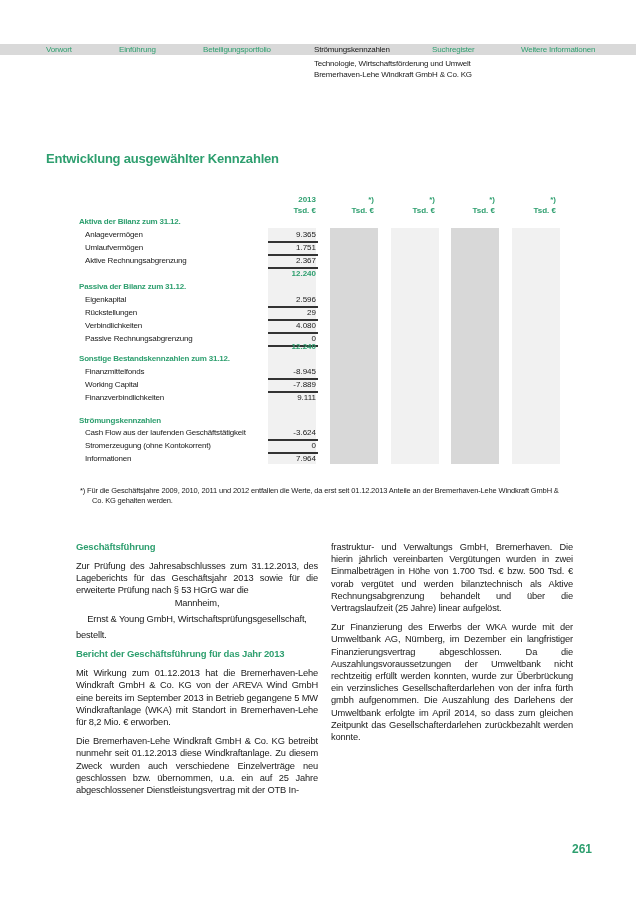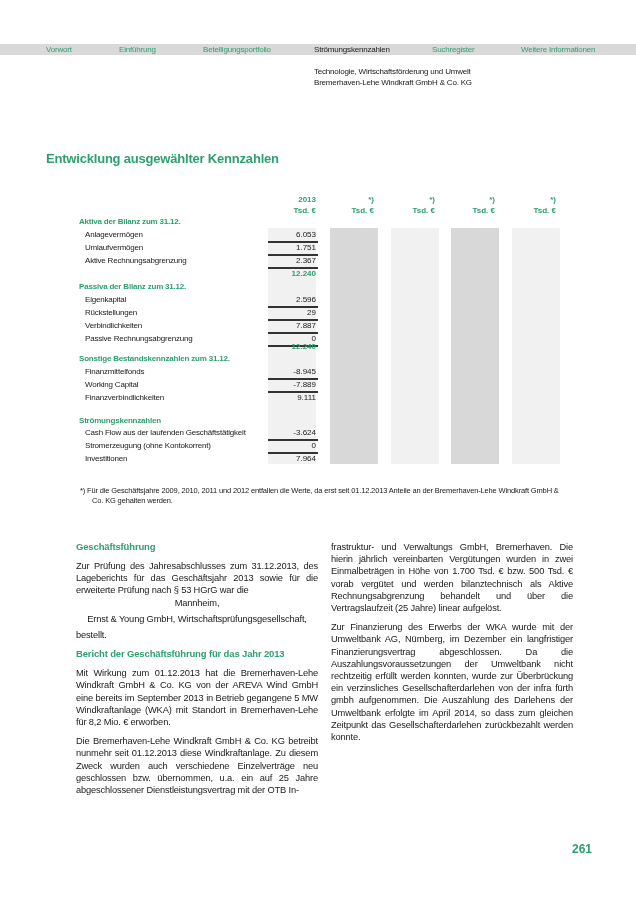--- a/index.html
+++ b/index.html
@@ -2,21 +2,21 @@
 <html><head>
 <meta charset="utf-8">
 <style>
   * { box-sizing: border-box; margin: 0; padding: 0; }
   html, body { width: 636px; height: 900px; background: #ffffff; overflow: hidden; }
   body { position: relative; font-family: "Liberation Sans", sans-serif; color: #1a1a1a; }
 
   .nav { position: absolute; left: 0; top: 44px; width: 636px; height: 11px; background: #d9d9d9; }
   .nav-item { position: absolute; top: 0; font-size: 8px; line-height: 11px; color: #2e9f6f; white-space: nowrap; letter-spacing: -0.2px; cursor: pointer; }
   .nav-item.active { color: #1a1a1a; }
-  .subnav { position: absolute; left: 314px; font-size: 8px; line-height: 10px; color: #1a1a1a; white-space: nowrap; letter-spacing: -0.2px; margin-top: 8px; }
+  .subnav { position: absolute; left: 314px; font-size: 8px; line-height: 10px; color: #1a1a1a; white-space: nowrap; letter-spacing: -0.2px; }
 
   .title { position: absolute; left: 46px; top: 151px; font-size: 13px; font-weight: bold; color: #2e9f6f; letter-spacing: -0.2px; white-space: nowrap; }
 
   .col-bg { position: absolute; top: 228px; height: 236px; width: 48px; }
   .col-bg.light { background: #f1f1f1; }
   .col-bg.dark { background: #d8d8d8; }
 
   .col-head { position: absolute; top: 194px; width: 60px; text-align: right; font-size: 8px; font-weight: bold; color: #2e9f6f; line-height: 11px; }
 
   .sec-head { position: absolute; left: 79px; font-size: 8px; font-weight: bold; color: #2e9f6f; white-space: nowrap; letter-spacing: -0.2px; line-height: 10px; }
@@ -73,39 +73,39 @@
   <div>*)</div>
   <div>Tsd. €</div>
 </div>
 <div class="col-head" style="left:496px">
   <div>*)</div>
   <div>Tsd. €</div>
 </div>
 
 <div class="sec-head" style="top:217px">Aktiva der Bilanz zum 31.12.</div>
 <div class="row-label" style="top:230px">Anlagevermögen</div>
-<div class="row-val" style="top:230px">6.053</div>
+<div class="row-val" style="top:230px">9.365</div>
 <div class="uline" style="top:241px"></div>
 <div class="row-label" style="top:243px">Umlaufvermögen</div>
 <div class="row-val" style="top:243px">1.751</div>
 <div class="uline" style="top:254px"></div>
 <div class="row-label" style="top:256px">Aktive Rechnungsabgrenzung</div>
 <div class="row-val" style="top:256px">2.367</div>
 <div class="uline" style="top:267px"></div>
 <div class="row-val total" style="top:269px">12.240</div>
 
 <div class="sec-head" style="top:282px">Passiva der Bilanz zum 31.12.</div>
 <div class="row-label" style="top:295px">Eigenkapital</div>
 <div class="row-val" style="top:295px">2.596</div>
 <div class="uline" style="top:306px"></div>
 <div class="row-label" style="top:308px">Rückstellungen</div>
 <div class="row-val" style="top:308px">29</div>
 <div class="uline" style="top:319px"></div>
 <div class="row-label" style="top:321px">Verbindlichkeiten</div>
-<div class="row-val" style="top:321px">7.887</div>
+<div class="row-val" style="top:321px">4.080</div>
 <div class="uline" style="top:332px"></div>
 <div class="row-label" style="top:334px">Passive Rechnungsabgrenzung</div>
 <div class="row-val" style="top:334px">0</div>
 <div class="uline" style="top:345px"></div>
 <div class="row-val total" style="top:342px">12.240</div>
 
 <div class="sec-head" style="top:354px">Sonstige Bestandskennzahlen zum 31.12.</div>
 <div class="row-label" style="top:367px">Finanzmittelfonds</div>
 <div class="row-val" style="top:367px">-8.945</div>
 <div class="uline" style="top:378px"></div>
@@ -115,21 +115,21 @@
 <div class="row-label" style="top:393px">Finanzverbindlichkeiten</div>
 <div class="row-val" style="top:393px">9.111</div>
 
 <div class="sec-head" style="top:416px">Strömungskennzahlen</div>
 <div class="row-label" style="top:428px">Cash Flow aus der laufenden Geschäftstätigkeit</div>
 <div class="row-val" style="top:428px">-3.624</div>
 <div class="uline" style="top:439px"></div>
 <div class="row-label" style="top:441px">Stromerzeugung (ohne Kontokorrent)</div>
 <div class="row-val" style="top:441px">0</div>
 <div class="uline" style="top:452px"></div>
-<div class="row-label" style="top:454px">Investitionen</div>
+<div class="row-label" style="top:454px">Informationen</div>
 <div class="row-val" style="top:454px">7.964</div>
 
 <div class="footnote">*) Für die Geschäftsjahre 2009, 2010, 2011 und 2012 entfallen die Werte, da erst seit 01.12.2013 Anteile an der Bremerhaven-Lehe Windkraft GmbH &amp; Co. KG gehalten werden.</div>
 
 <div class="col-text" style="left:76px; top:541px;">
   <h3>Geschäftsführung</h3>
   <p class="tight">Zur Prüfung des Jahresabschlusses zum 31.12.2013, des Lageberichts für das Geschäftsjahr 2013 sowie für die erweiterte Prüfung nach § 53 HGrG war die</p>
   <p class="center tight">Mannheim,</p>
   <p class="center tight" style="margin-top:4px">Ernst &amp; Young GmbH, Wirtschaftsprüfungsgesellschaft,</p>
   <p style="margin-top:4px">bestellt.</p>

